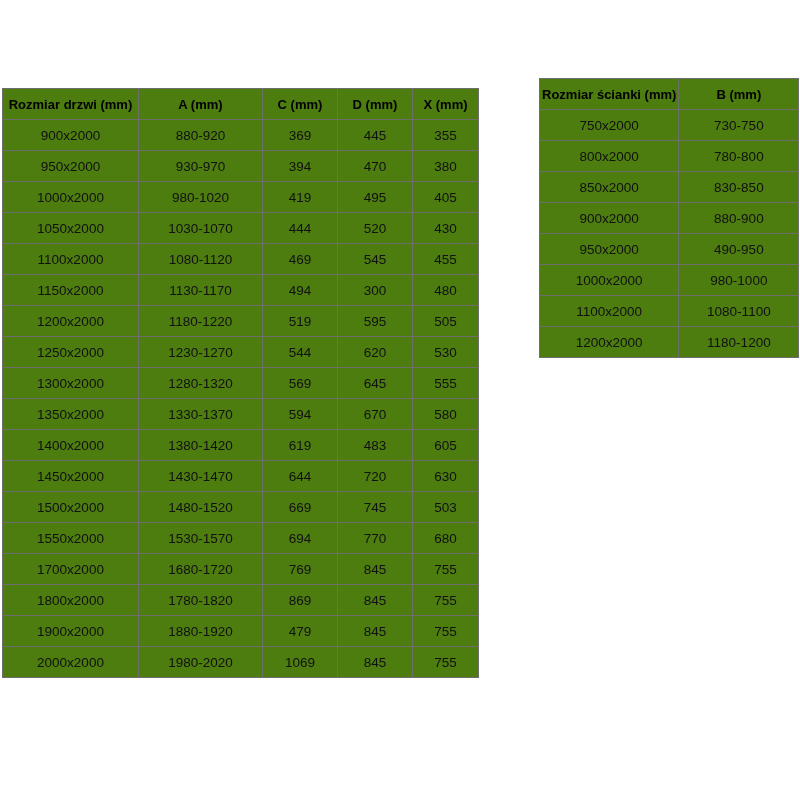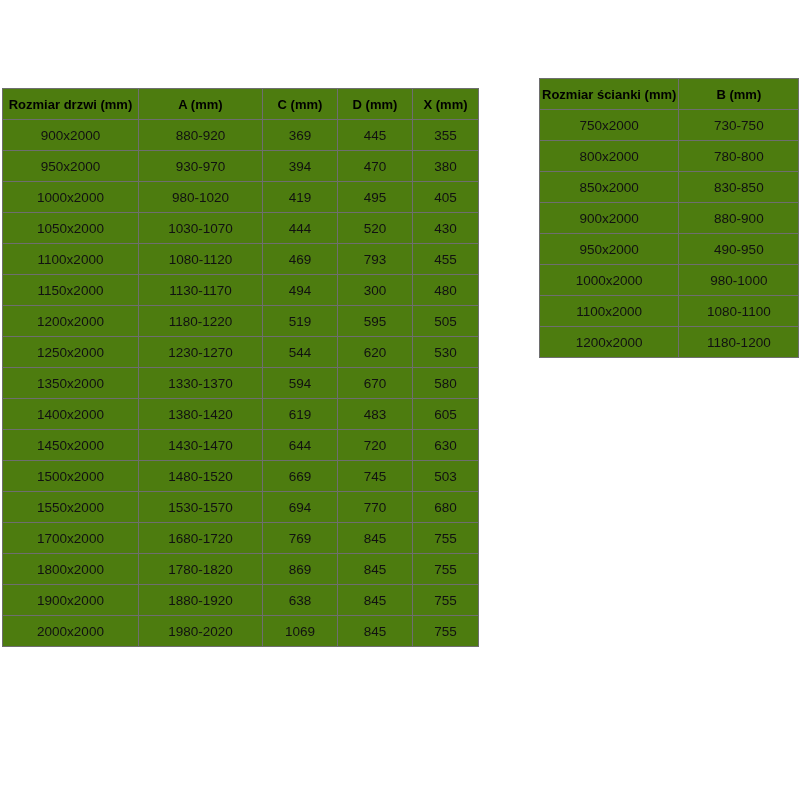--- a/index.html
+++ b/index.html
@@ -90,21 +90,21 @@
           <td>1050x2000</td>
           <td>1030-1070</td>
           <td>444</td>
           <td>520</td>
           <td>430</td>
         </tr>
         <tr>
           <td>1100x2000</td>
           <td>1080-1120</td>
           <td>469</td>
-          <td>793</td>
+          <td>545</td>
           <td>455</td>
         </tr>
         <tr>
           <td>1150x2000</td>
           <td>1130-1170</td>
           <td>494</td>
           <td>300</td>
           <td>480</td>
         </tr>
         <tr>
@@ -115,20 +115,27 @@
           <td>505</td>
         </tr>
         <tr>
           <td>1250x2000</td>
           <td>1230-1270</td>
           <td>544</td>
           <td>620</td>
           <td>530</td>
         </tr>
         <tr>
+          <td>1300x2000</td>
+          <td>1280-1320</td>
+          <td>569</td>
+          <td>645</td>
+          <td>555</td>
+        </tr>
+        <tr>
           <td>1350x2000</td>
           <td>1330-1370</td>
           <td>594</td>
           <td>670</td>
           <td>580</td>
         </tr>
         <tr>
           <td>1400x2000</td>
           <td>1380-1420</td>
           <td>619</td>
@@ -166,21 +173,21 @@
         <tr>
           <td>1800x2000</td>
           <td>1780-1820</td>
           <td>869</td>
           <td>845</td>
           <td>755</td>
         </tr>
         <tr>
           <td>1900x2000</td>
           <td>1880-1920</td>
-          <td>638</td>
+          <td>479</td>
           <td>845</td>
           <td>755</td>
         </tr>
         <tr>
           <td>2000x2000</td>
           <td>1980-2020</td>
           <td>1069</td>
           <td>845</td>
           <td>755</td>
         </tr>

